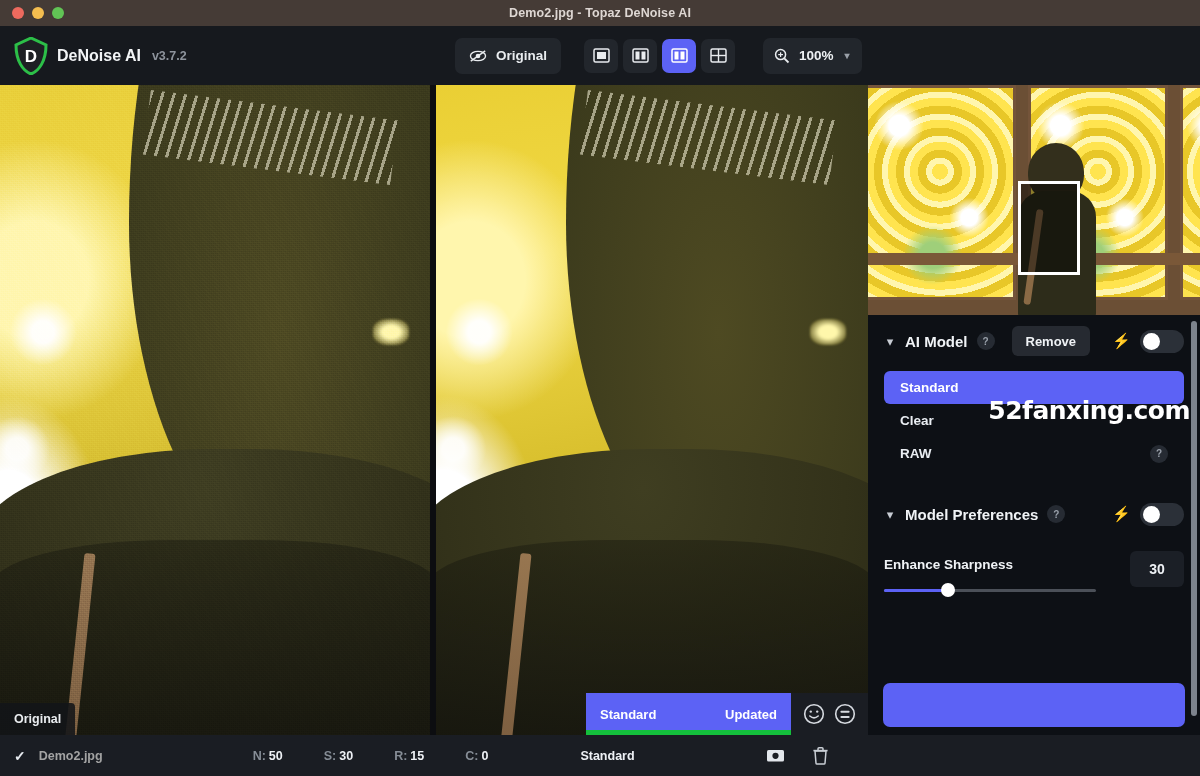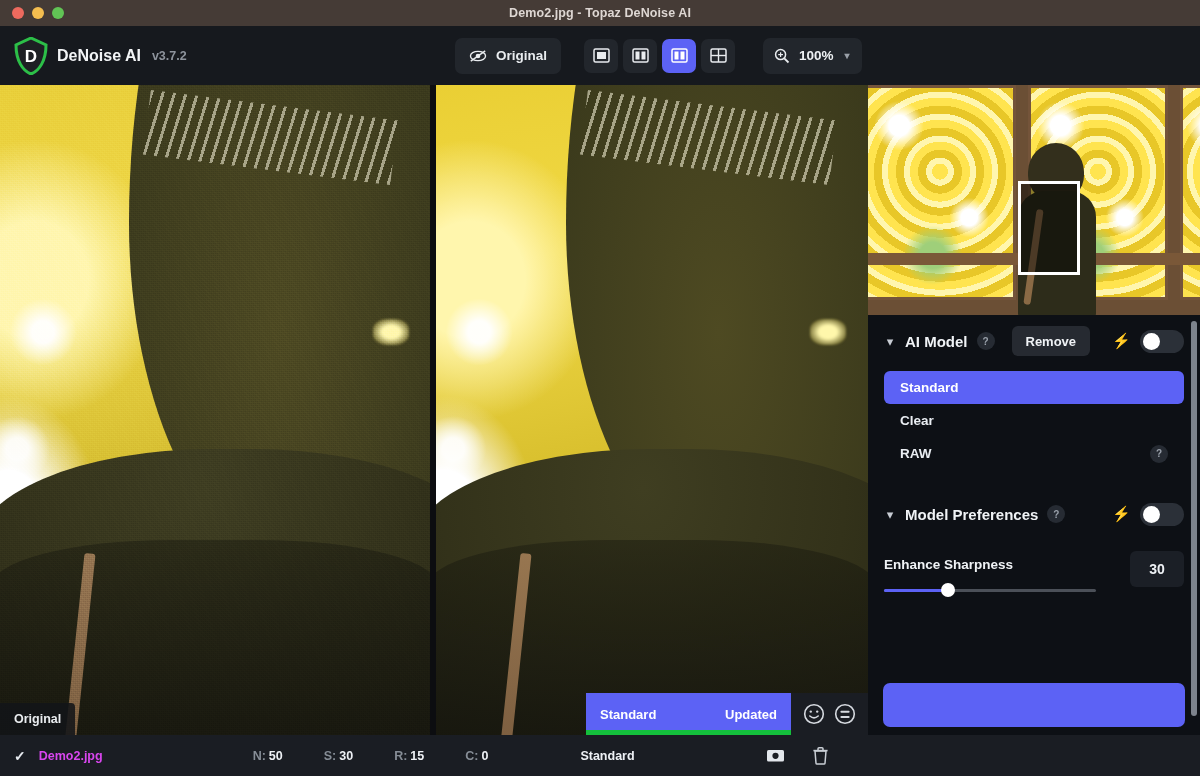--- a/index.html
+++ b/index.html
@@ -367,21 +367,21 @@
 
   
   .statusbar {
     flex: 0 0 41px; height: 41px;
     background: #1a1d23;
     display: flex; align-items: center;
     padding: 0 14px;
     color: #dfe3e8; font-size: 12.5px; font-weight: bold;
   }
   .check { color: #e6eaef; font-size: 14px; margin-right: 13px; }
-  .file-name { color: #d946ef; }
+  .file-name { color: #a3a3a3; }
   .params { display: flex; gap: 41px; margin-left: 150px; }
   .param .k { color: #868d96; font-weight: bold; }
   .param .v { color: #eef1f5; font-weight: bold; margin-left: 3px; }
   .status-model { margin-left: 92px; color: #eef1f5; }
   .status-actions { margin-left: auto; display: flex; gap: 26px; padding-right: 356px; }
   .sa { width: 19px; height: 19px; cursor: pointer; display: block; }
 </style>
 </head>
 <body>
 
@@ -595,20 +595,21 @@
           </div>
         </div>
 
         <div class="panel-scrollbar"></div>
       </div>
 
       <div class="panel-footer">
         <button class="save-btn">
           <span></span>
         </button>
+        <div class="watermark">52fanxing.com</div>
       </div>
     </div>
   </div>
 
   <div class="statusbar">
     <span class="check">✓</span>
     <span class="file-name">Demo2.jpg</span>
     <div class="params">
       <div class="param">
         <span class="k">N:</span><span class="v">50</span>

